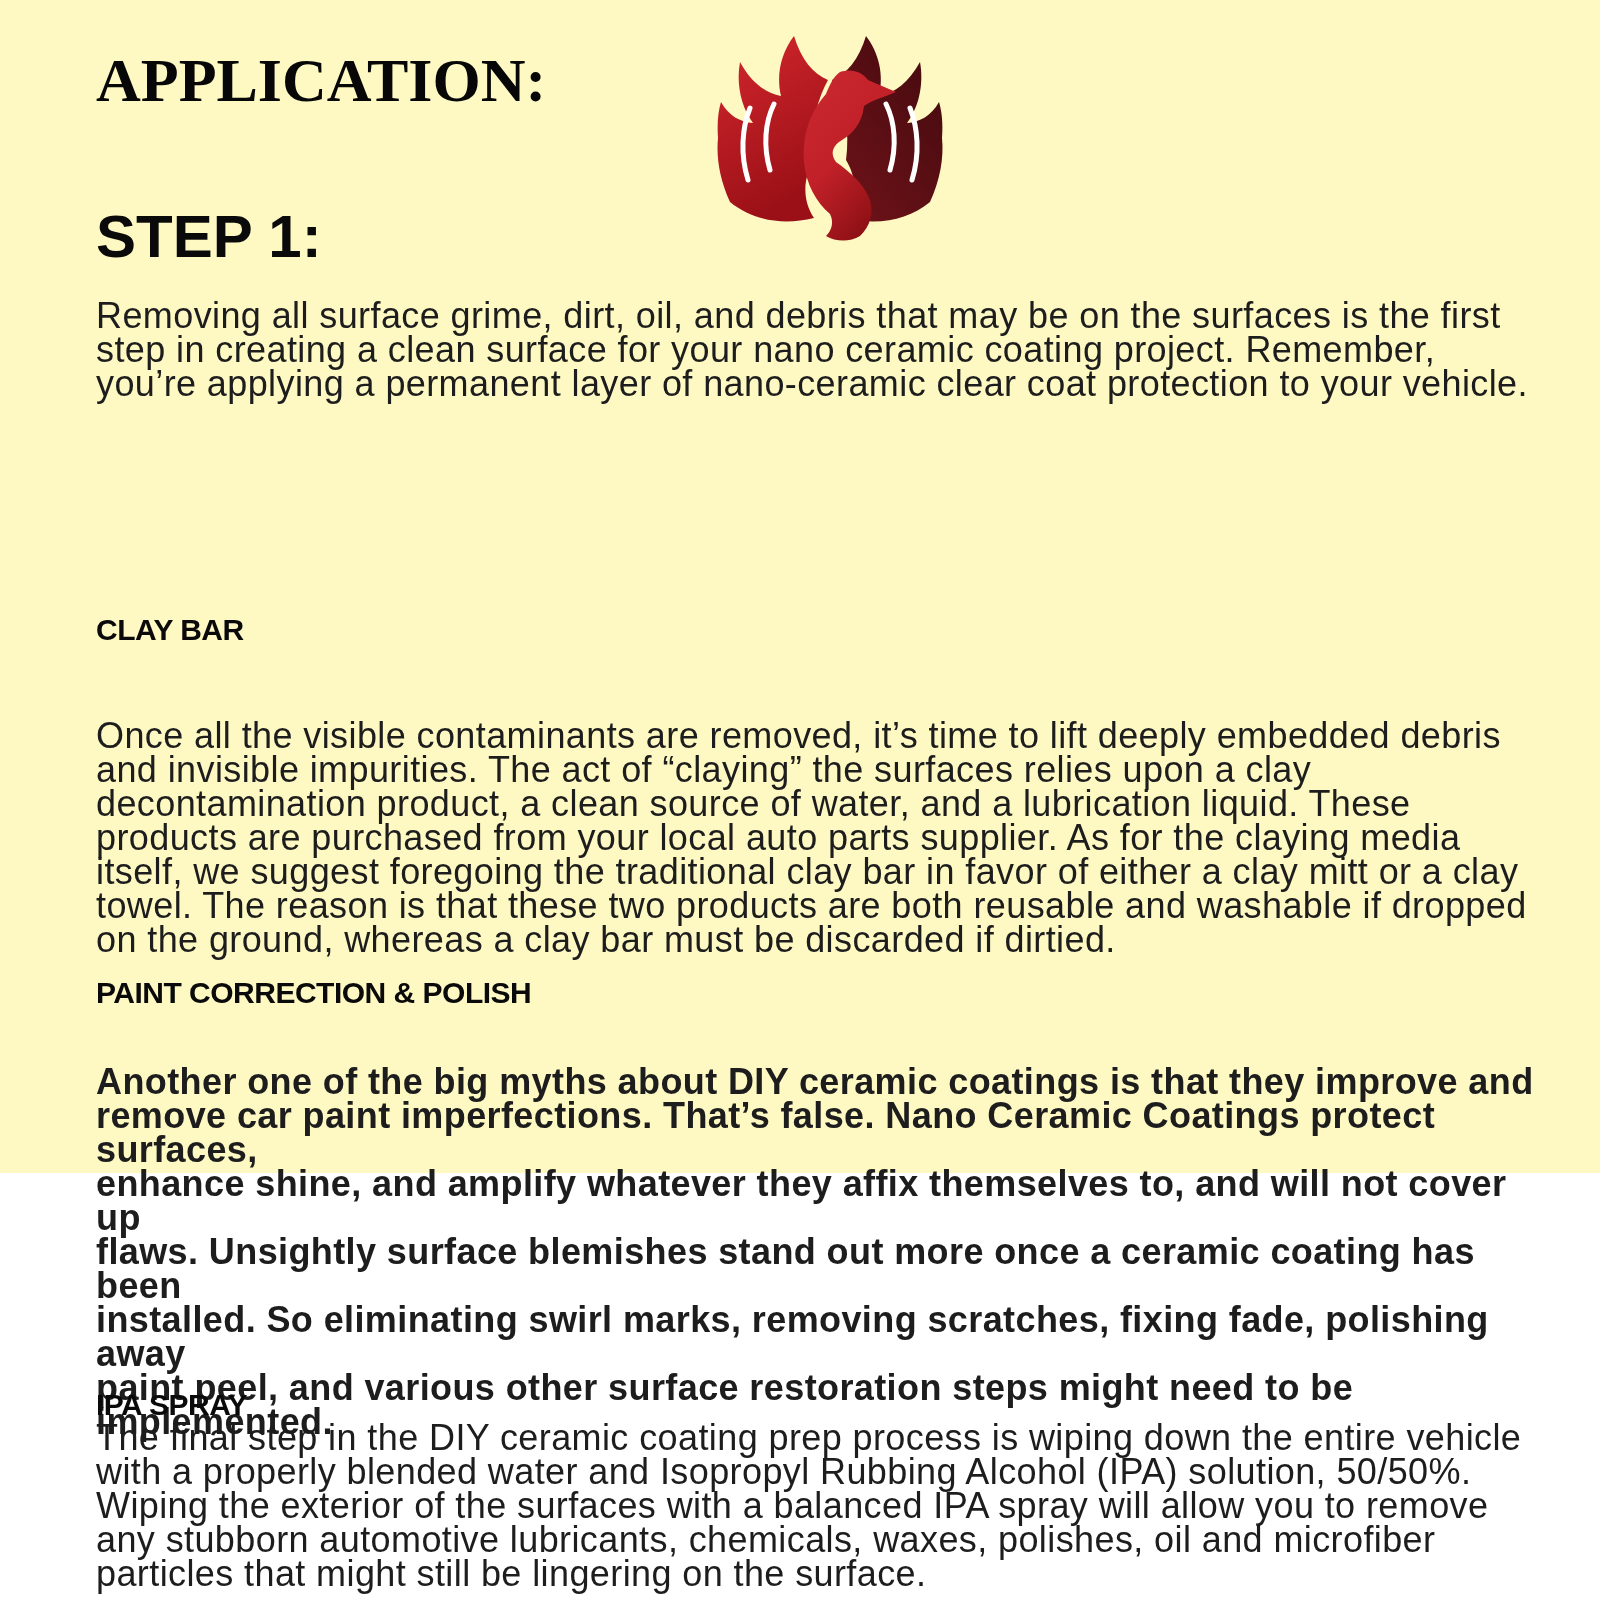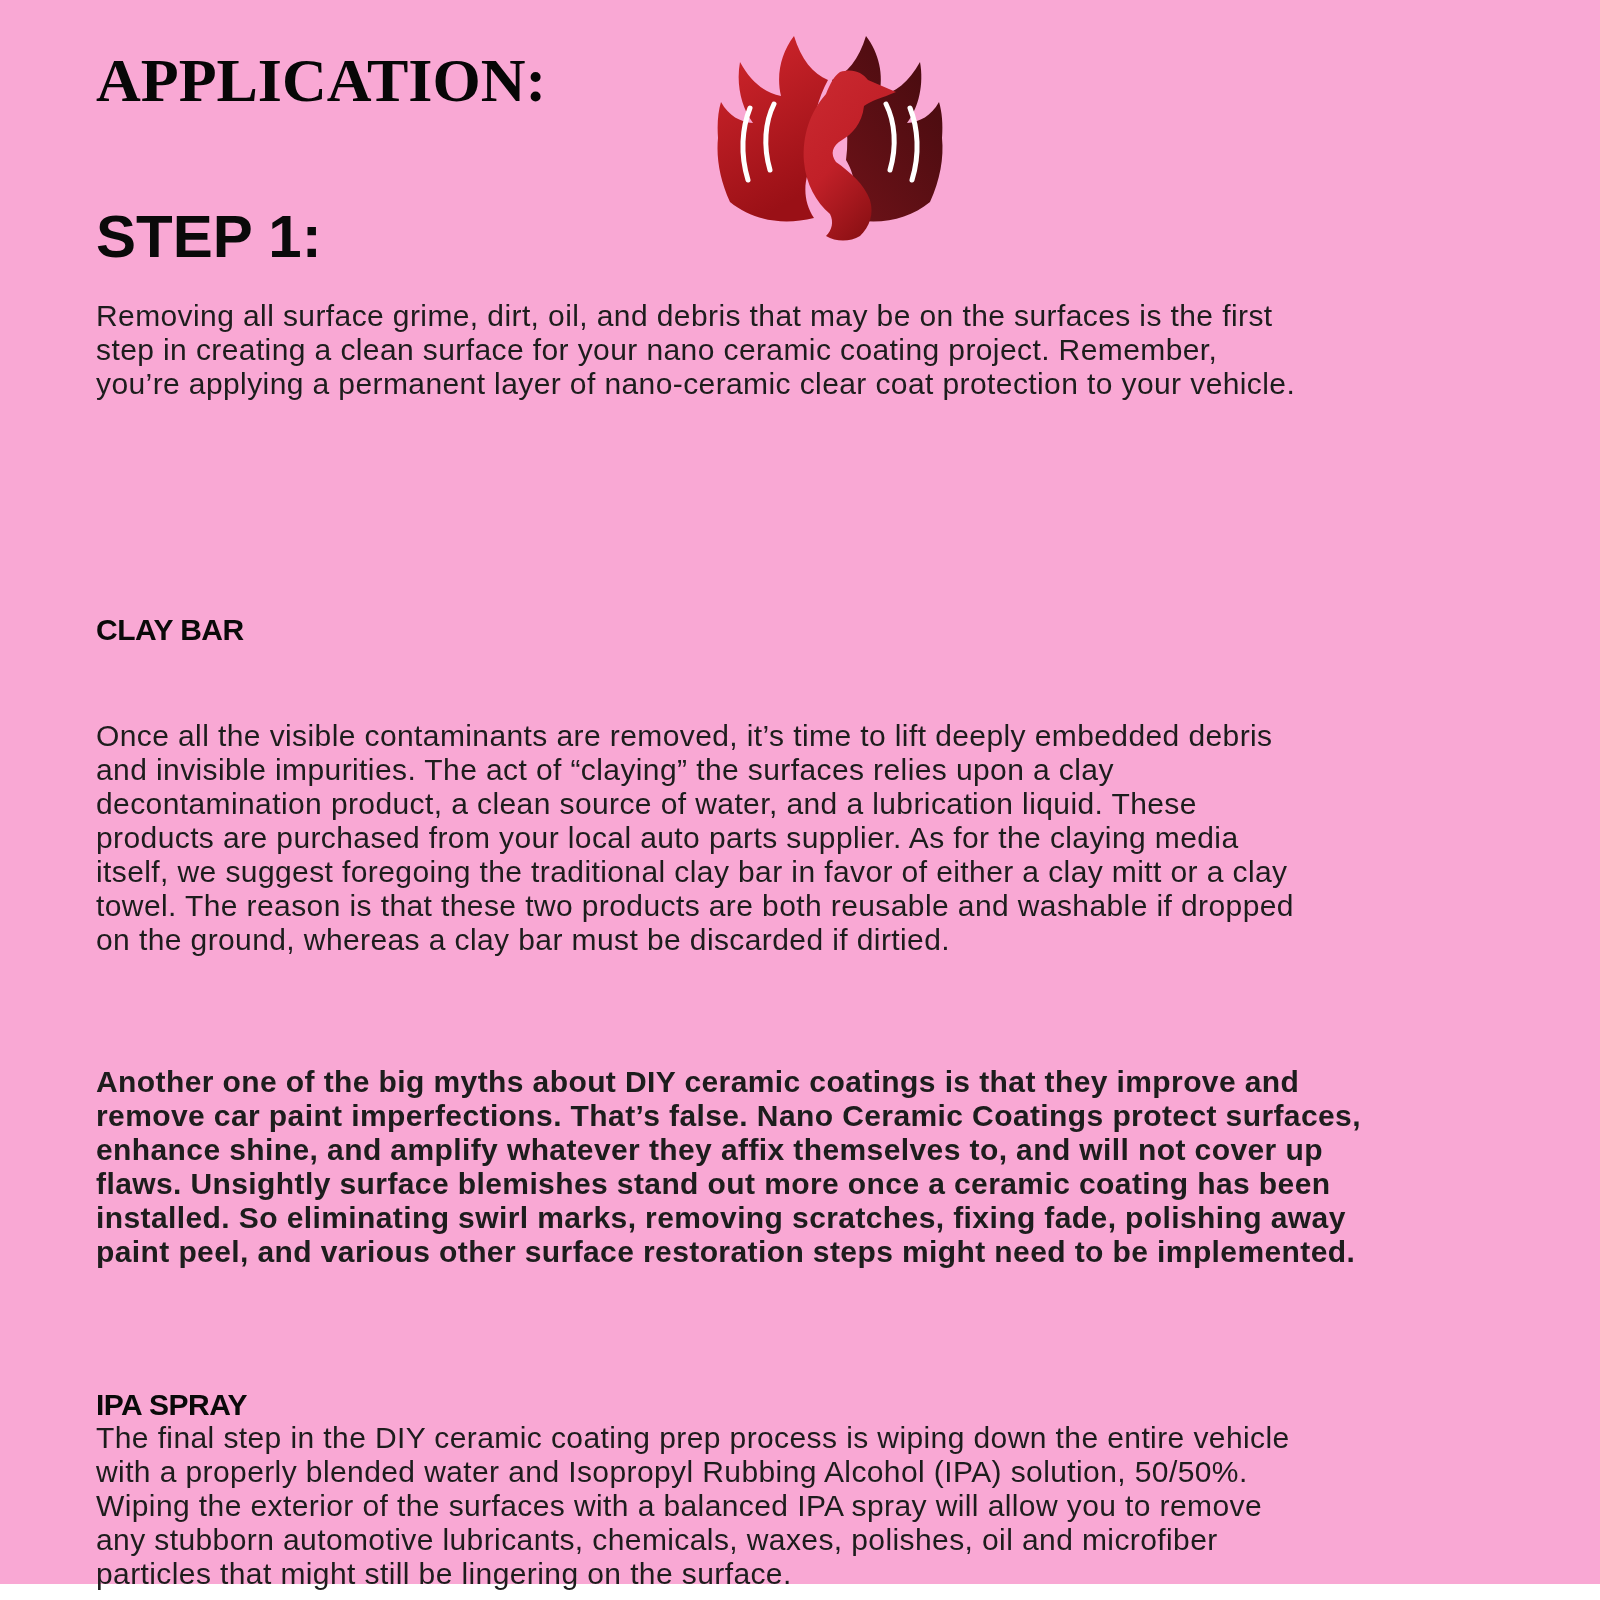--- a/index.html
+++ b/index.html
@@ -4,22 +4,22 @@
 <style>
   html,body{margin:0;padding:0;}
   body{
     width:1600px;height:1600px;
     background:#ffffff;
     font-family:"Liberation Sans", sans-serif;
     overflow:hidden;
   }
   .page{
     position:relative;
-    width:1600px;height:1584px;
-    background:#f9a8d4;
+    width:1600px;height:1173px;
+    background:#fef9c3;
   }
   .title{
     position:absolute;left:96px;top:49px;margin:0;
     font-family:"Liberation Serif", serif;
     font-weight:bold;
     font-size:62px;line-height:1;
     color:#070707;
     letter-spacing:0px;
   }
   .logo{
@@ -34,21 +34,21 @@
     position:absolute;left:96px;margin:0;
     font-weight:bold;font-size:30px;line-height:1;
     color:#0a0a0a;letter-spacing:-0.5px;
   }
   .h-clay{top:615px;}
   .h-paint{top:978px;}
   .h-ipa{top:1390px;}
   .para{
     position:absolute;left:96px;margin:0;
     width:1440px;
-    font-size:30px;line-height:34px;
+    font-size:36px;line-height:34px;
     letter-spacing:0.4px;
     color:#1d1d1d;
     white-space:pre-line;
   }
   .p1{top:299px;}
   .p2{top:450px;}
   .p3{top:719px;}
   .p4{top:1065px;font-weight:bold;}
   .p5{top:1421px;}
 </style>
@@ -128,20 +128,21 @@
   <h3 class="h3 h-clay">CLAY BAR</h3>
 
   <p class="para p3">Once all the visible contaminants are removed, it’s time to lift deeply embedded debris
 and invisible impurities. The act of “claying” the surfaces relies upon a clay
 decontamination product, a clean source of water, and a lubrication liquid. These
 products are purchased from your local auto parts supplier. As for the claying media
 itself, we suggest foregoing the traditional clay bar in favor of either a clay mitt or a clay
 towel. The reason is that these two products are both reusable and washable if dropped
 on the ground, whereas a clay bar must be discarded if dirtied.</p>
 
+  <h3 class="h3 h-paint">PAINT CORRECTION &amp; POLISH</h3>
 
   <p class="para p4">Another one of the big myths about DIY ceramic coatings is that they improve and
 remove car paint imperfections. That’s false. Nano Ceramic Coatings protect surfaces,
 enhance shine, and amplify whatever they affix themselves to, and will not cover up
 flaws. Unsightly surface blemishes stand out more once a ceramic coating has been
 installed. So eliminating swirl marks, removing scratches, fixing fade, polishing away
 paint peel, and various other surface restoration steps might need to be implemented.</p>
 
   <h3 class="h3 h-ipa">IPA SPRAY</h3>
 

